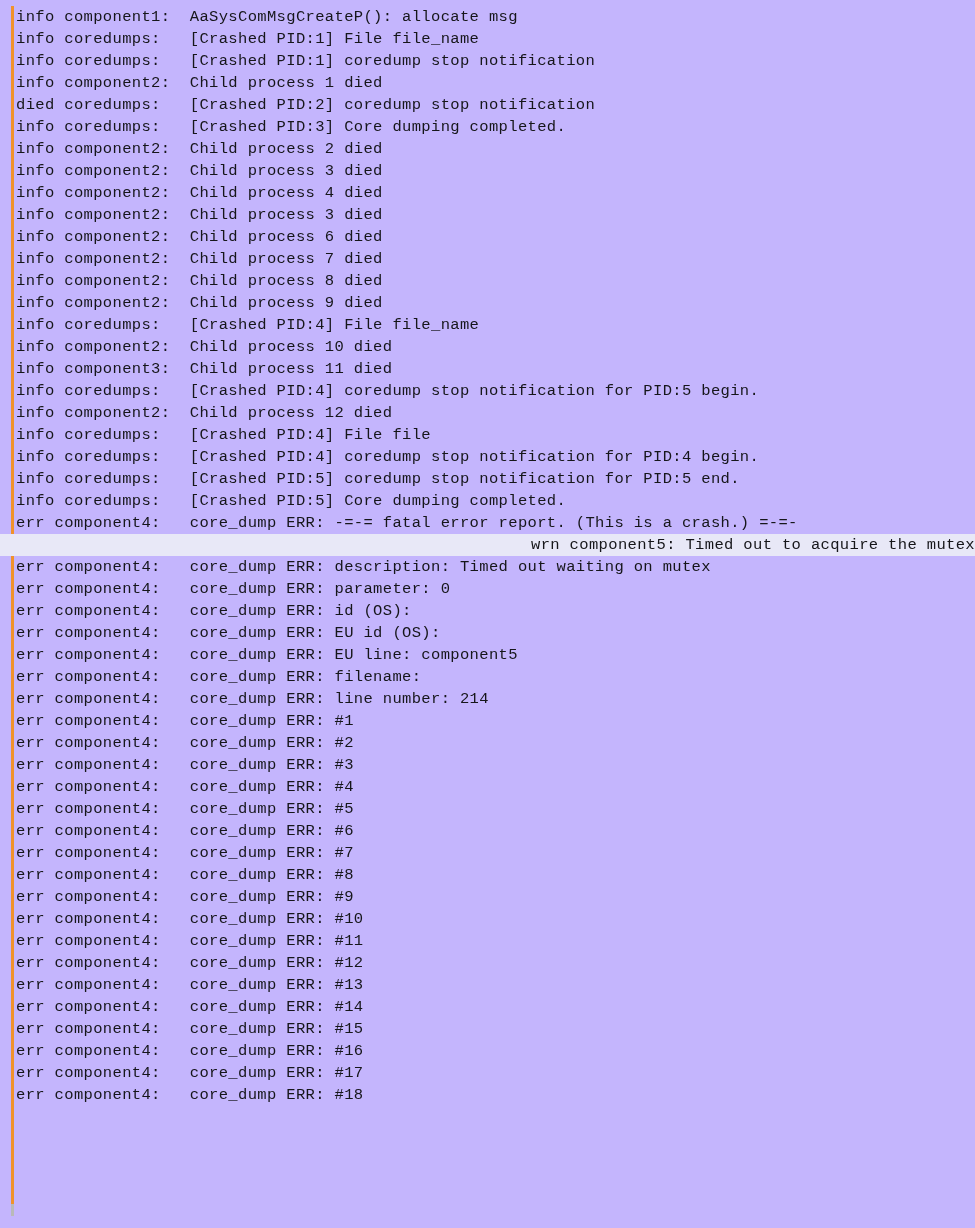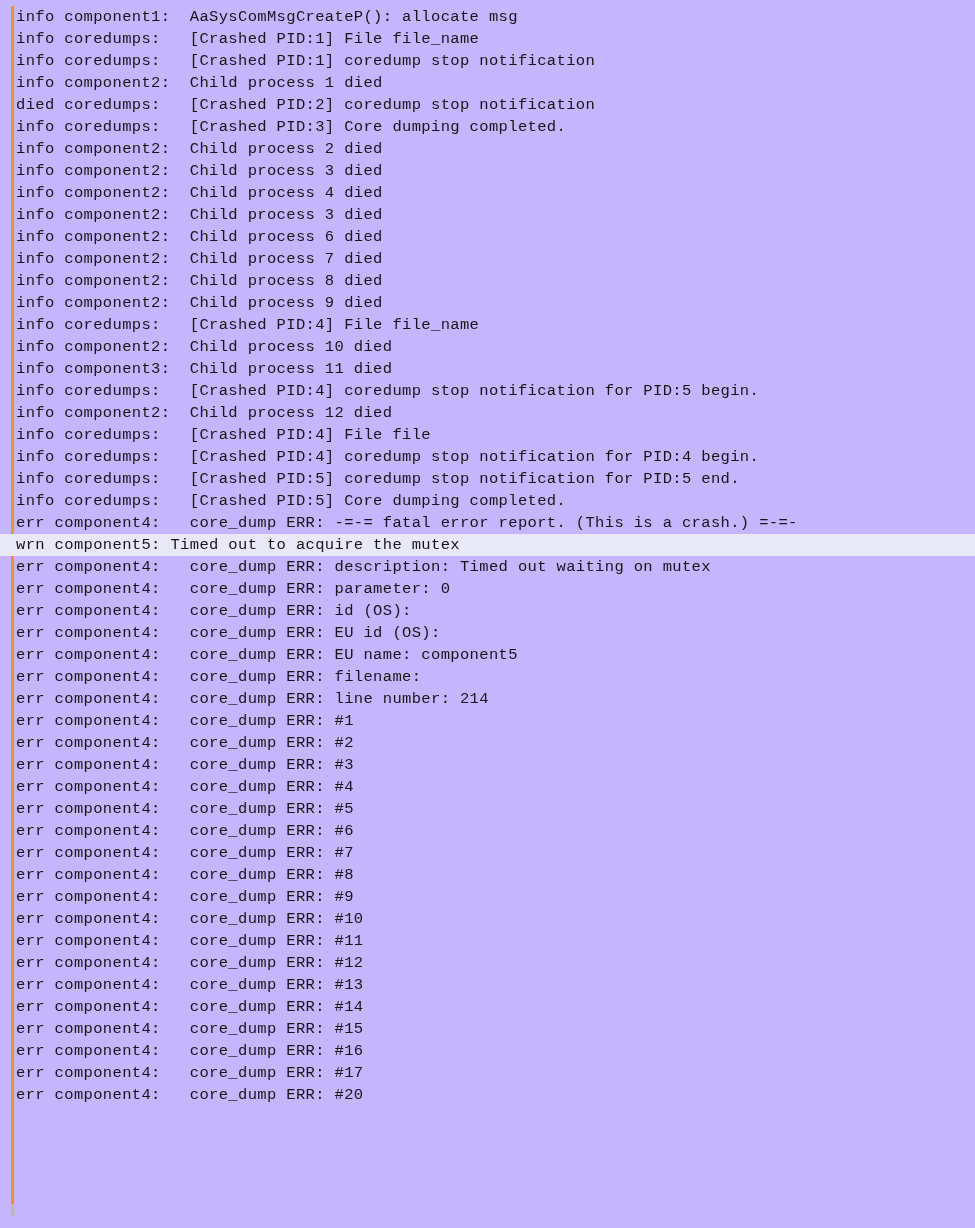--- a/index.html
+++ b/index.html
@@ -55,20 +55,21 @@
     font-family: "Liberation Mono", "DejaVu Sans Mono", monospace;
     font-size: 15.5px;
     letter-spacing: 0.35px;
     color: #16161a;
     padding-left: 16px;
   }
 
   .log-line.selected {
     background: #e8e8f7;
     box-shadow: -3px 0 0 0 #e8e8f7;
+    text-align: right;
   }
 
   .log-line .lvl-info,
   .log-line .lvl-err,
   .log-line .lvl-wrn {
     color: #16161a;
   }
 </style>
 </head>
 <body>
@@ -101,36 +102,36 @@
       <div class="log-line"><span class="lvl-info">info coredumps:   [Crashed PID:4] File file</span></div>
       <div class="log-line"><span class="lvl-info">info coredumps:   [Crashed PID:4] coredump stop notification for PID:4 begin.</span></div>
       <div class="log-line"><span class="lvl-info">info coredumps:   [Crashed PID:5] coredump stop notification for PID:5 end.</span></div>
       <div class="log-line"><span class="lvl-info">info coredumps:   [Crashed PID:5] Core dumping completed.</span></div>
       <div class="log-line"><span class="lvl-err">err component4:   core_dump ERR: -=-= fatal error report. (This is a crash.) =-=-</span></div>
       <div class="log-line selected"><span class="lvl-wrn">wrn component5: Timed out to acquire the mutex</span></div>
       <div class="log-line"><span class="lvl-err">err component4:   core_dump ERR: description: Timed out waiting on mutex</span></div>
       <div class="log-line"><span class="lvl-err">err component4:   core_dump ERR: parameter: 0</span></div>
       <div class="log-line"><span class="lvl-err">err component4:   core_dump ERR: id (OS):</span></div>
       <div class="log-line"><span class="lvl-err">err component4:   core_dump ERR: EU id (OS):</span></div>
-      <div class="log-line"><span class="lvl-err">err component4:   core_dump ERR: EU name: component5</span></div>
+      <div class="log-line"><span class="lvl-err">err component4:   core_dump ERR: EU line: component5</span></div>
       <div class="log-line"><span class="lvl-err">err component4:   core_dump ERR: filename:</span></div>
       <div class="log-line"><span class="lvl-err">err component4:   core_dump ERR: line number: 214</span></div>
       <div class="log-line"><span class="lvl-err">err component4:   core_dump ERR: #1</span></div>
       <div class="log-line"><span class="lvl-err">err component4:   core_dump ERR: #2</span></div>
       <div class="log-line"><span class="lvl-err">err component4:   core_dump ERR: #3</span></div>
       <div class="log-line"><span class="lvl-err">err component4:   core_dump ERR: #4</span></div>
       <div class="log-line"><span class="lvl-err">err component4:   core_dump ERR: #5</span></div>
       <div class="log-line"><span class="lvl-err">err component4:   core_dump ERR: #6</span></div>
       <div class="log-line"><span class="lvl-err">err component4:   core_dump ERR: #7</span></div>
       <div class="log-line"><span class="lvl-err">err component4:   core_dump ERR: #8</span></div>
       <div class="log-line"><span class="lvl-err">err component4:   core_dump ERR: #9</span></div>
       <div class="log-line"><span class="lvl-err">err component4:   core_dump ERR: #10</span></div>
       <div class="log-line"><span class="lvl-err">err component4:   core_dump ERR: #11</span></div>
       <div class="log-line"><span class="lvl-err">err component4:   core_dump ERR: #12</span></div>
       <div class="log-line"><span class="lvl-err">err component4:   core_dump ERR: #13</span></div>
       <div class="log-line"><span class="lvl-err">err component4:   core_dump ERR: #14</span></div>
       <div class="log-line"><span class="lvl-err">err component4:   core_dump ERR: #15</span></div>
       <div class="log-line"><span class="lvl-err">err component4:   core_dump ERR: #16</span></div>
       <div class="log-line"><span class="lvl-err">err component4:   core_dump ERR: #17</span></div>
-      <div class="log-line"><span class="lvl-err">err component4:   core_dump ERR: #20</span></div>
+      <div class="log-line"><span class="lvl-err">err component4:   core_dump ERR: #18</span></div>
     </div>
 
 </div>
 
 </body></html>

